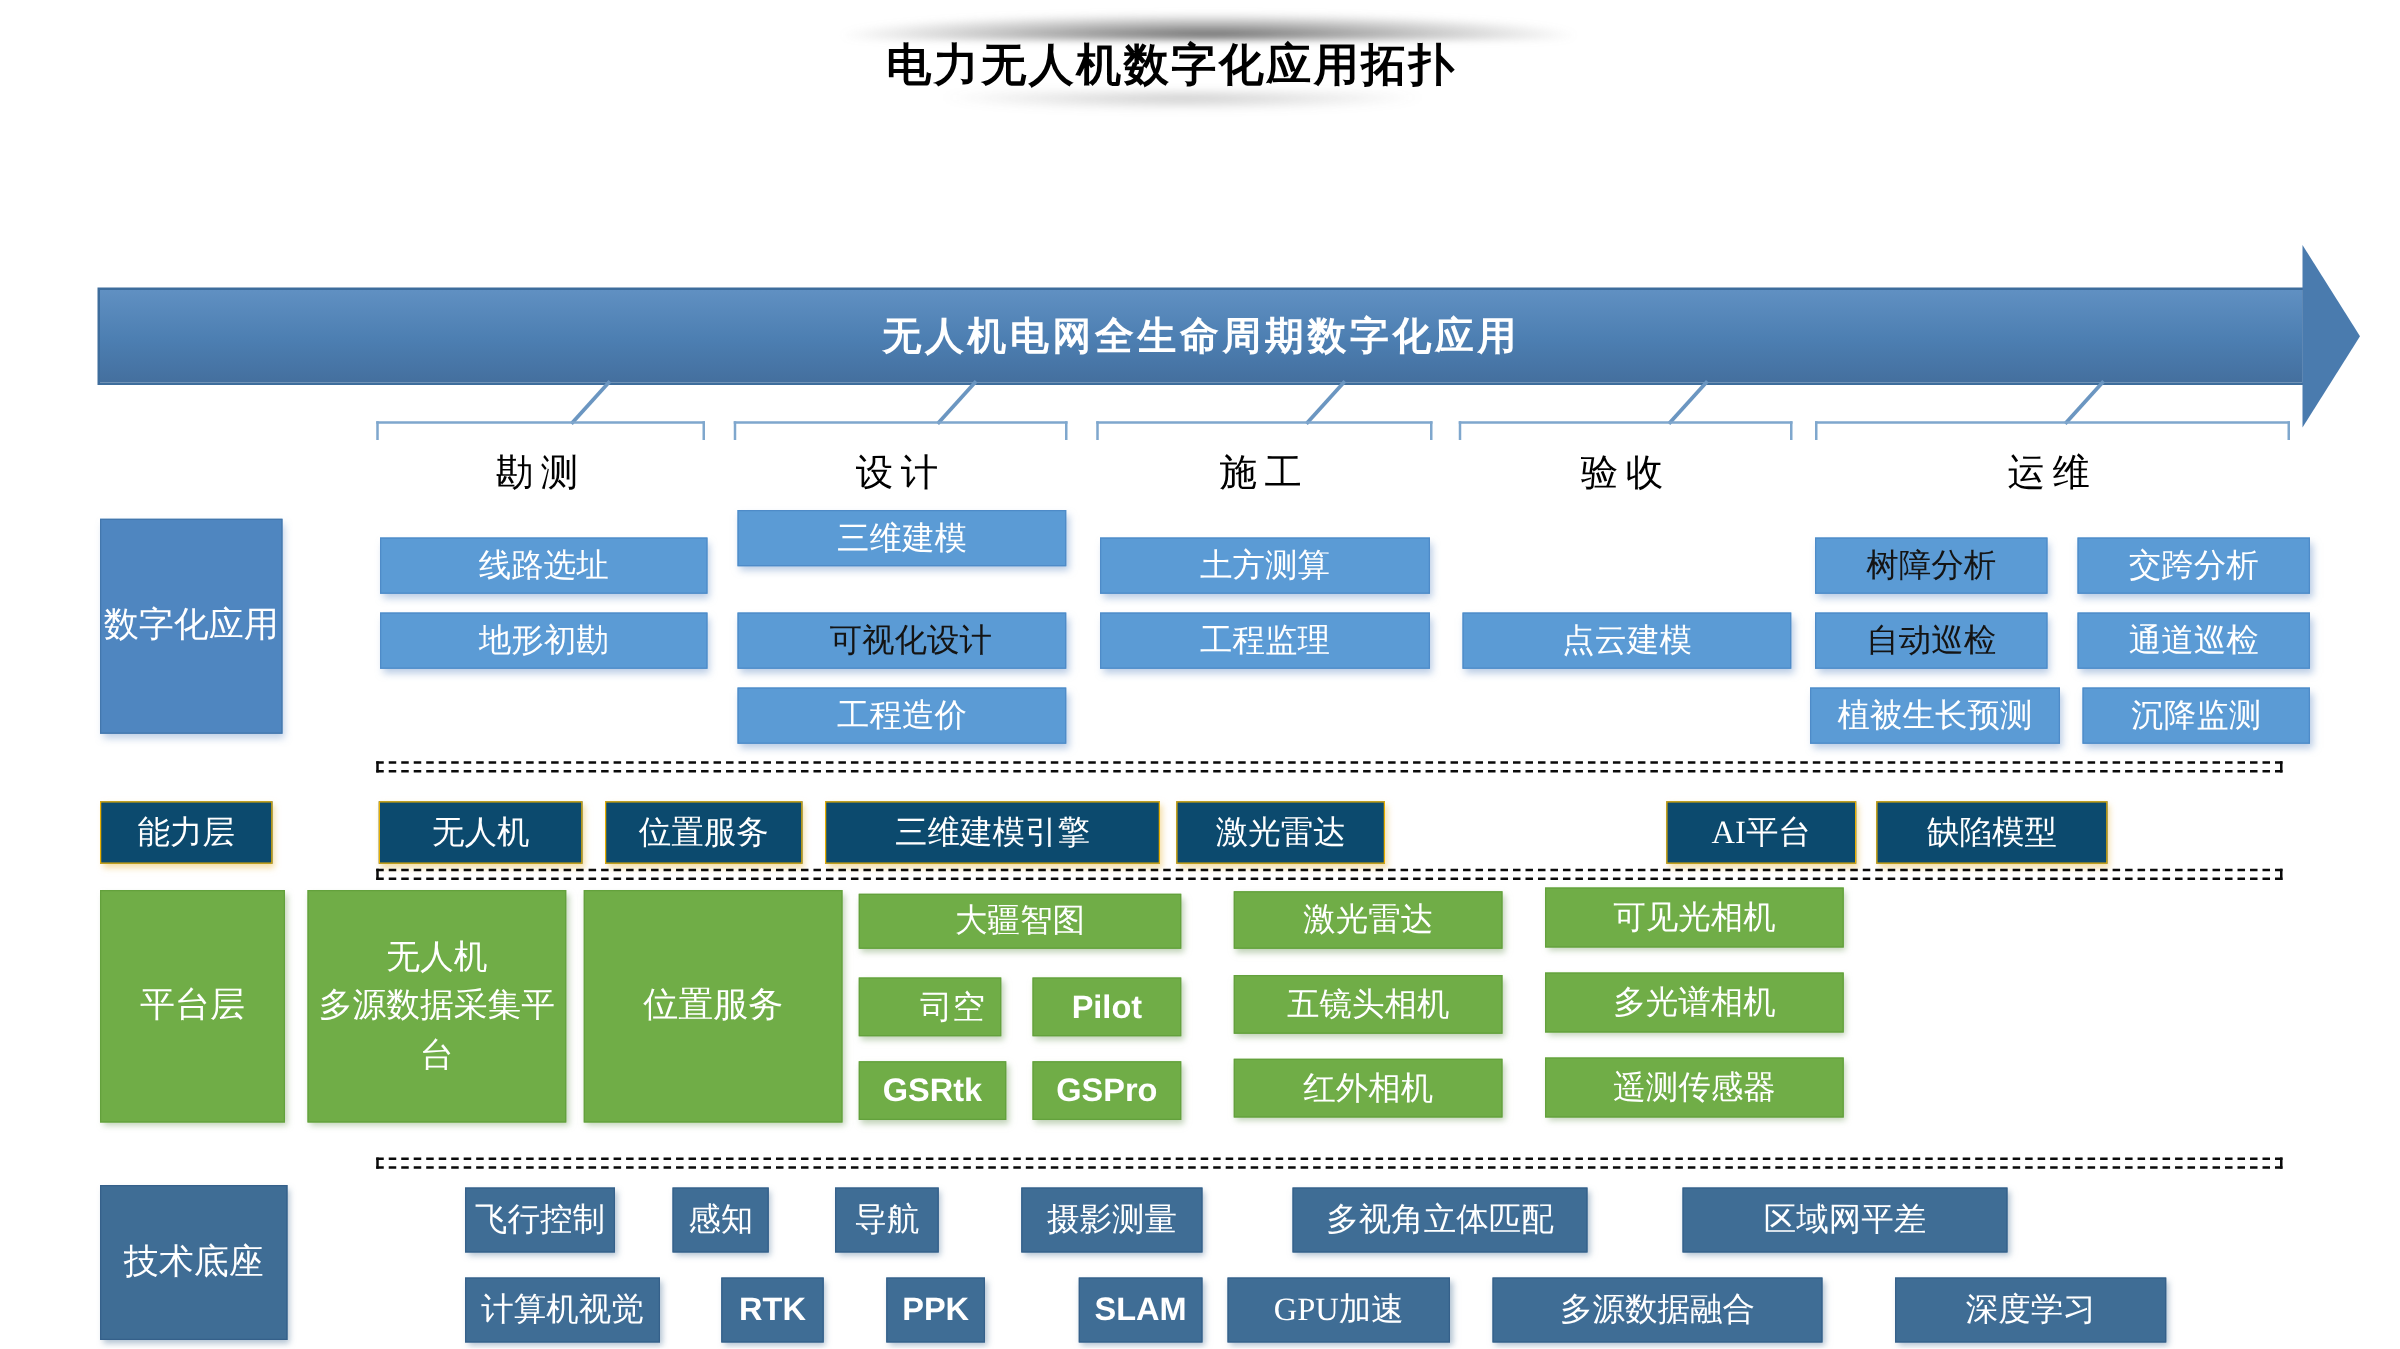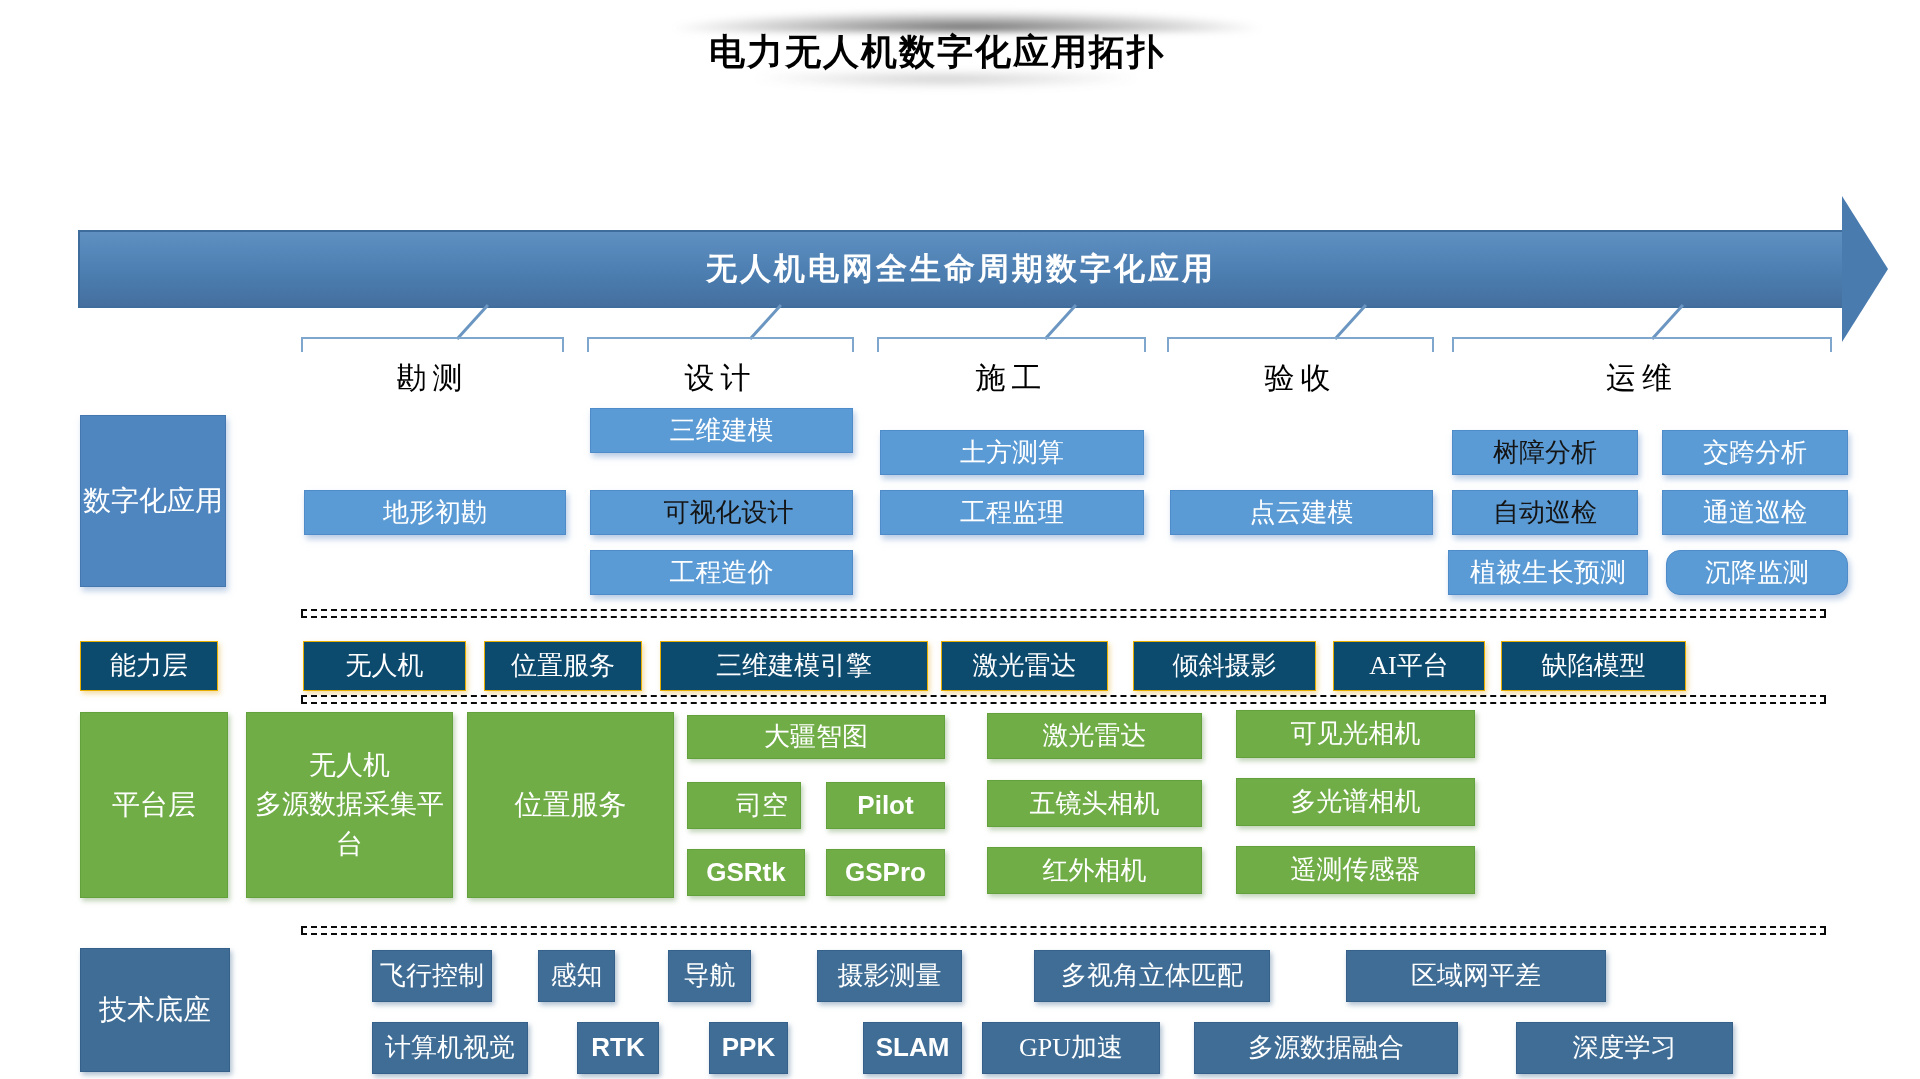--- a/index.html
+++ b/index.html
@@ -61,47 +61,47 @@
   <div class="abs bracket" style="left:1436px;width:380px;"></div>
 
   <div class="abs phase-label" style="left:285px;width:263px;">勘测</div>
   <div class="abs phase-label" style="left:571px;width:267px;">设计</div>
   <div class="abs phase-label" style="left:861px;width:269px;">施工</div>
   <div class="abs phase-label" style="left:1151px;width:267px;">验收</div>
   <div class="abs phase-label" style="left:1436px;width:380px;">运维</div>
 
   <div class="abs box sidebar-blue" style="left:64px;top:415px;width:146px;height:172px;">数字化应用</div>
 
+  <div class="abs box blue" style="left:288px;top:430px;width:262px;height:45px;">线路选址</div>
   <div class="abs box blue" style="left:288px;top:490px;width:262px;height:45px;">地形初勘</div>
 
   <div class="abs box blue" style="left:574px;top:408px;width:263px;height:45px;">三维建模</div>
   <div class="abs box blue dark-text" style="left:574px;top:490px;width:263px;height:45px;padding-left:14px;">可视化设计</div>
   <div class="abs box blue" style="left:574px;top:550px;width:263px;height:45px;">工程造价</div>
 
   <div class="abs box blue" style="left:864px;top:430px;width:264px;height:45px;">土方测算</div>
   <div class="abs box blue" style="left:864px;top:490px;width:264px;height:45px;">工程监理</div>
 
   <div class="abs box blue" style="left:1154px;top:490px;width:263px;height:45px;">点云建模</div>
 
   <div class="abs box blue dark-text" style="left:1436px;top:430px;width:186px;height:45px;">树障分析</div>
   <div class="abs box blue dark-text" style="left:1436px;top:490px;width:186px;height:45px;">自动巡检</div>
   <div class="abs box blue" style="left:1432px;top:550px;width:200px;height:45px;">植被生长预测</div>
 
   <div class="abs box blue" style="left:1646px;top:430px;width:186px;height:45px;">交跨分析</div>
   <div class="abs box blue" style="left:1646px;top:490px;width:186px;height:45px;">通道巡检</div>
-  <div class="abs box blue" style="left:1650px;top:550px;width:182px;height:45px;border-radius:14px;">沉降监测</div>
+  <div class="abs box blue" style="left:1650px;top:550px;width:182px;height:45px;">沉降监测</div>
 
   <div class="abs divider" style="top:609px;"></div>
 
   <div class="abs box orange" style="left:64px;top:641px;width:138px;height:50px;">能力层</div>
   <div class="abs box orange" style="left:287px;top:641px;width:163px;height:50px;">无人机</div>
   <div class="abs box orange" style="left:468px;top:641px;width:158px;height:50px;">位置服务</div>
   <div class="abs box orange" style="left:644px;top:641px;width:268px;height:50px;">三维建模引擎</div>
   <div class="abs box orange" style="left:925px;top:641px;width:167px;height:50px;">激光雷达</div>
-  <div class="abs box orange" style="left:1117px;top:641px;width:183px;height:50px;">倾斜摄影</div>
   <div class="abs box orange" style="left:1317px;top:641px;width:152px;height:50px;">AI平台</div>
   <div class="abs box orange" style="left:1485px;top:641px;width:185px;height:50px;">缺陷模型</div>
 
   <div class="abs divider" style="top:695px;"></div>
 
   <div class="abs box green" style="left:64px;top:712px;width:148px;height:186px;font-size:28px;">平台层</div>
 
   <div class="abs box green multiline" style="left:230px;top:712px;width:207px;height:186px;font-size:27px;line-height:1.45;flex-direction:column;">
     <span>无人机</span>
     <span>多源数据采集平</span>

